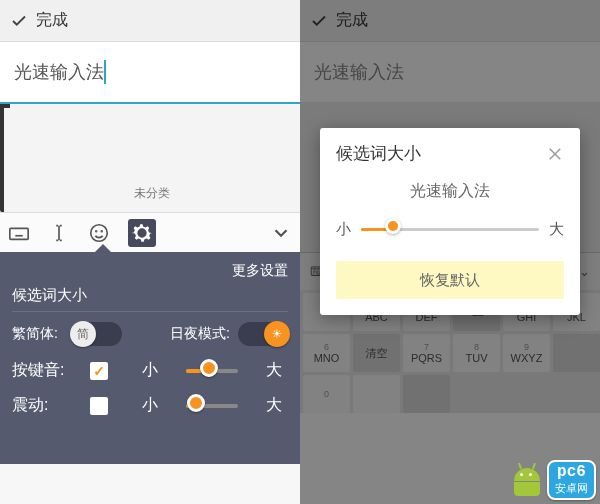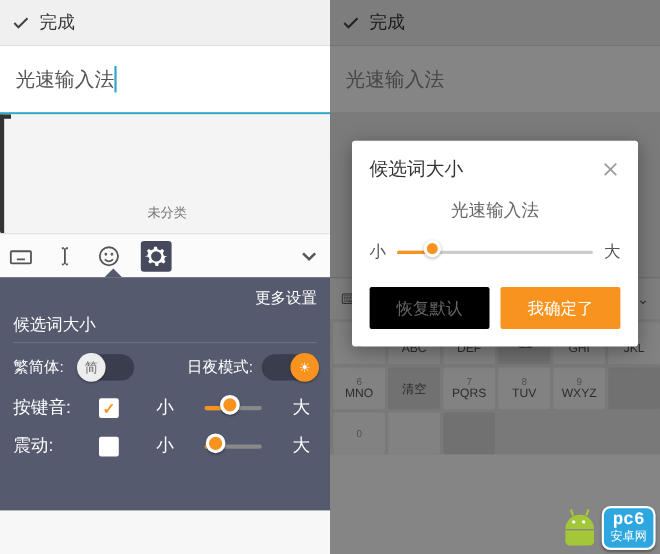--- a/index.html
+++ b/index.html
@@ -64,21 +64,21 @@
   .dialog-header { display: flex; align-items: center; justify-content: space-between; margin-bottom: 16px; }
   .dialog-title { font-size: 17px; color: #333; font-weight:500;}
   .close-x { width: 18px; height: 18px; color: #999; cursor:pointer;}
   .preview { text-align: center; font-size: 16px; color: #666; margin-bottom: 18px; }
   .d-slider-row { display: flex; align-items: center; font-size: 15px; color:#555; margin-bottom: 22px; }
   .d-slider { flex: 1; height: 3px; background: #ccc; position: relative; margin: 0 10px; border-radius:2px;}
   .d-slider .fill { position:absolute; height:100%; background:#f7931e; width:18%; border-radius:2px;}
   .d-slider .thumb { position:absolute; width:16px; height:16px; background:#f7931e; border:3px solid #fff; border-radius:50%; top:-10px; left:18%; transform:translateX(-50%); box-shadow:0 1px 3px rgba(0,0,0,.3);}
   .dialog-buttons { display:flex; gap:10px; }
   .btn { flex:1; height:38px; display:flex; align-items:center; justify-content:center; font-size:15px; border-radius:2px; cursor:pointer;}
-  .btn-gray { background:#000000; color:#666; }
+  .btn-gray { background:#fef9c3; color:#666; }
   .btn-orange { background:#f7931e; color:#fff; }
 
   .watermark { position:absolute; right:4px; bottom:4px; display:flex; align-items:center; }
   .android-bot { width:40px; height:36px; position:relative;}
   .android-bot .head{width:26px;height:13px;background:#a4c639;border-radius:13px 13px 0 0;position:absolute;left:7px;top:6px;}
   .android-bot .head::before,.android-bot .head::after{content:"";position:absolute;width:2px;height:6px;background:#a4c639;top:-5px;}
   .android-bot .head::before{left:5px;transform:rotate(-20deg);}
   .android-bot .head::after{right:5px;transform:rotate(20deg);}
   .android-bot .eye{position:absolute;width:3px;height:3px;background:#fff;border-radius:50%;top:11px;}
   .android-bot .eye.l{left:13px;} .android-bot .eye.r{left:22px;}
@@ -264,21 +264,20 @@
   <div class="d-slider-row">
     <span>小</span>
     <div class="d-slider">
         <div class="fill"></div>
         <div class="thumb"></div>
       </div>
     <span>大</span>
   </div>
   <div class="dialog-buttons">
     <div class="btn btn-gray">恢复默认</div>
-    <div class="btn btn-orange">我确定了</div>
   </div>
 </div>
 
 <div class="watermark">
   <div class="android-bot">
     <div class="head"></div>
       <div class="eye l"></div>
       <div class="eye r"></div>
       <div class="body"></div>
   </div>

